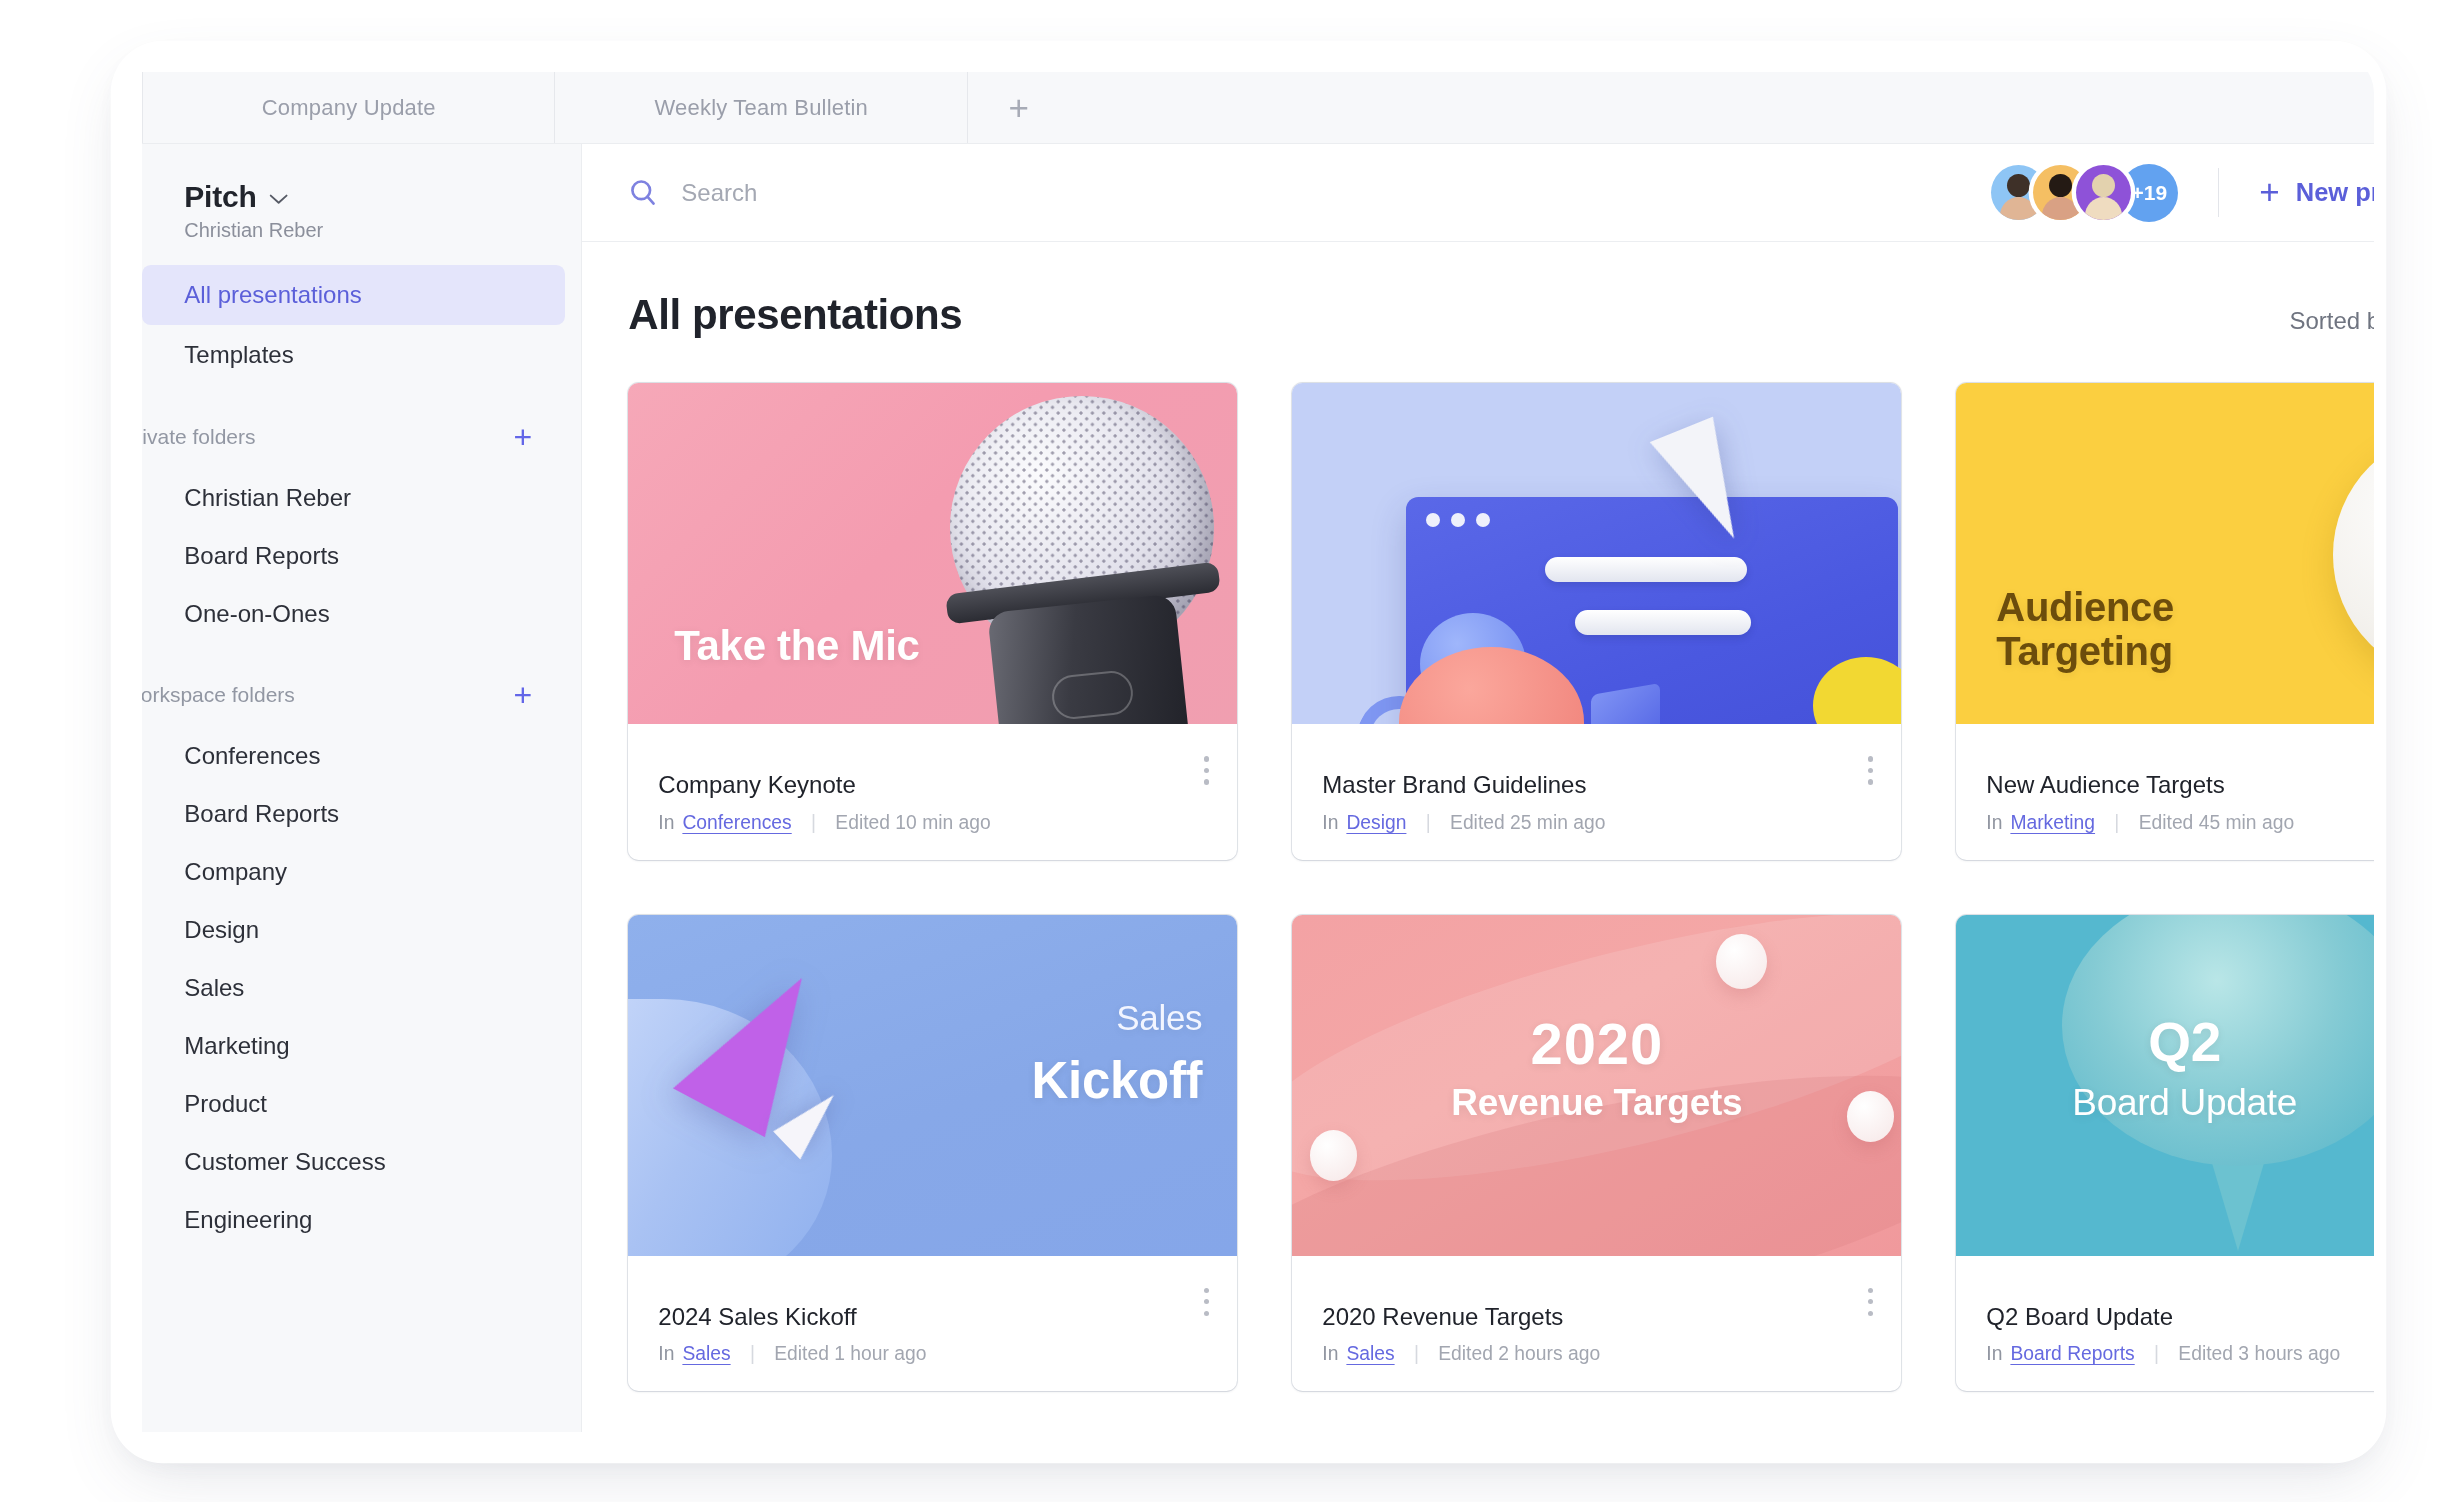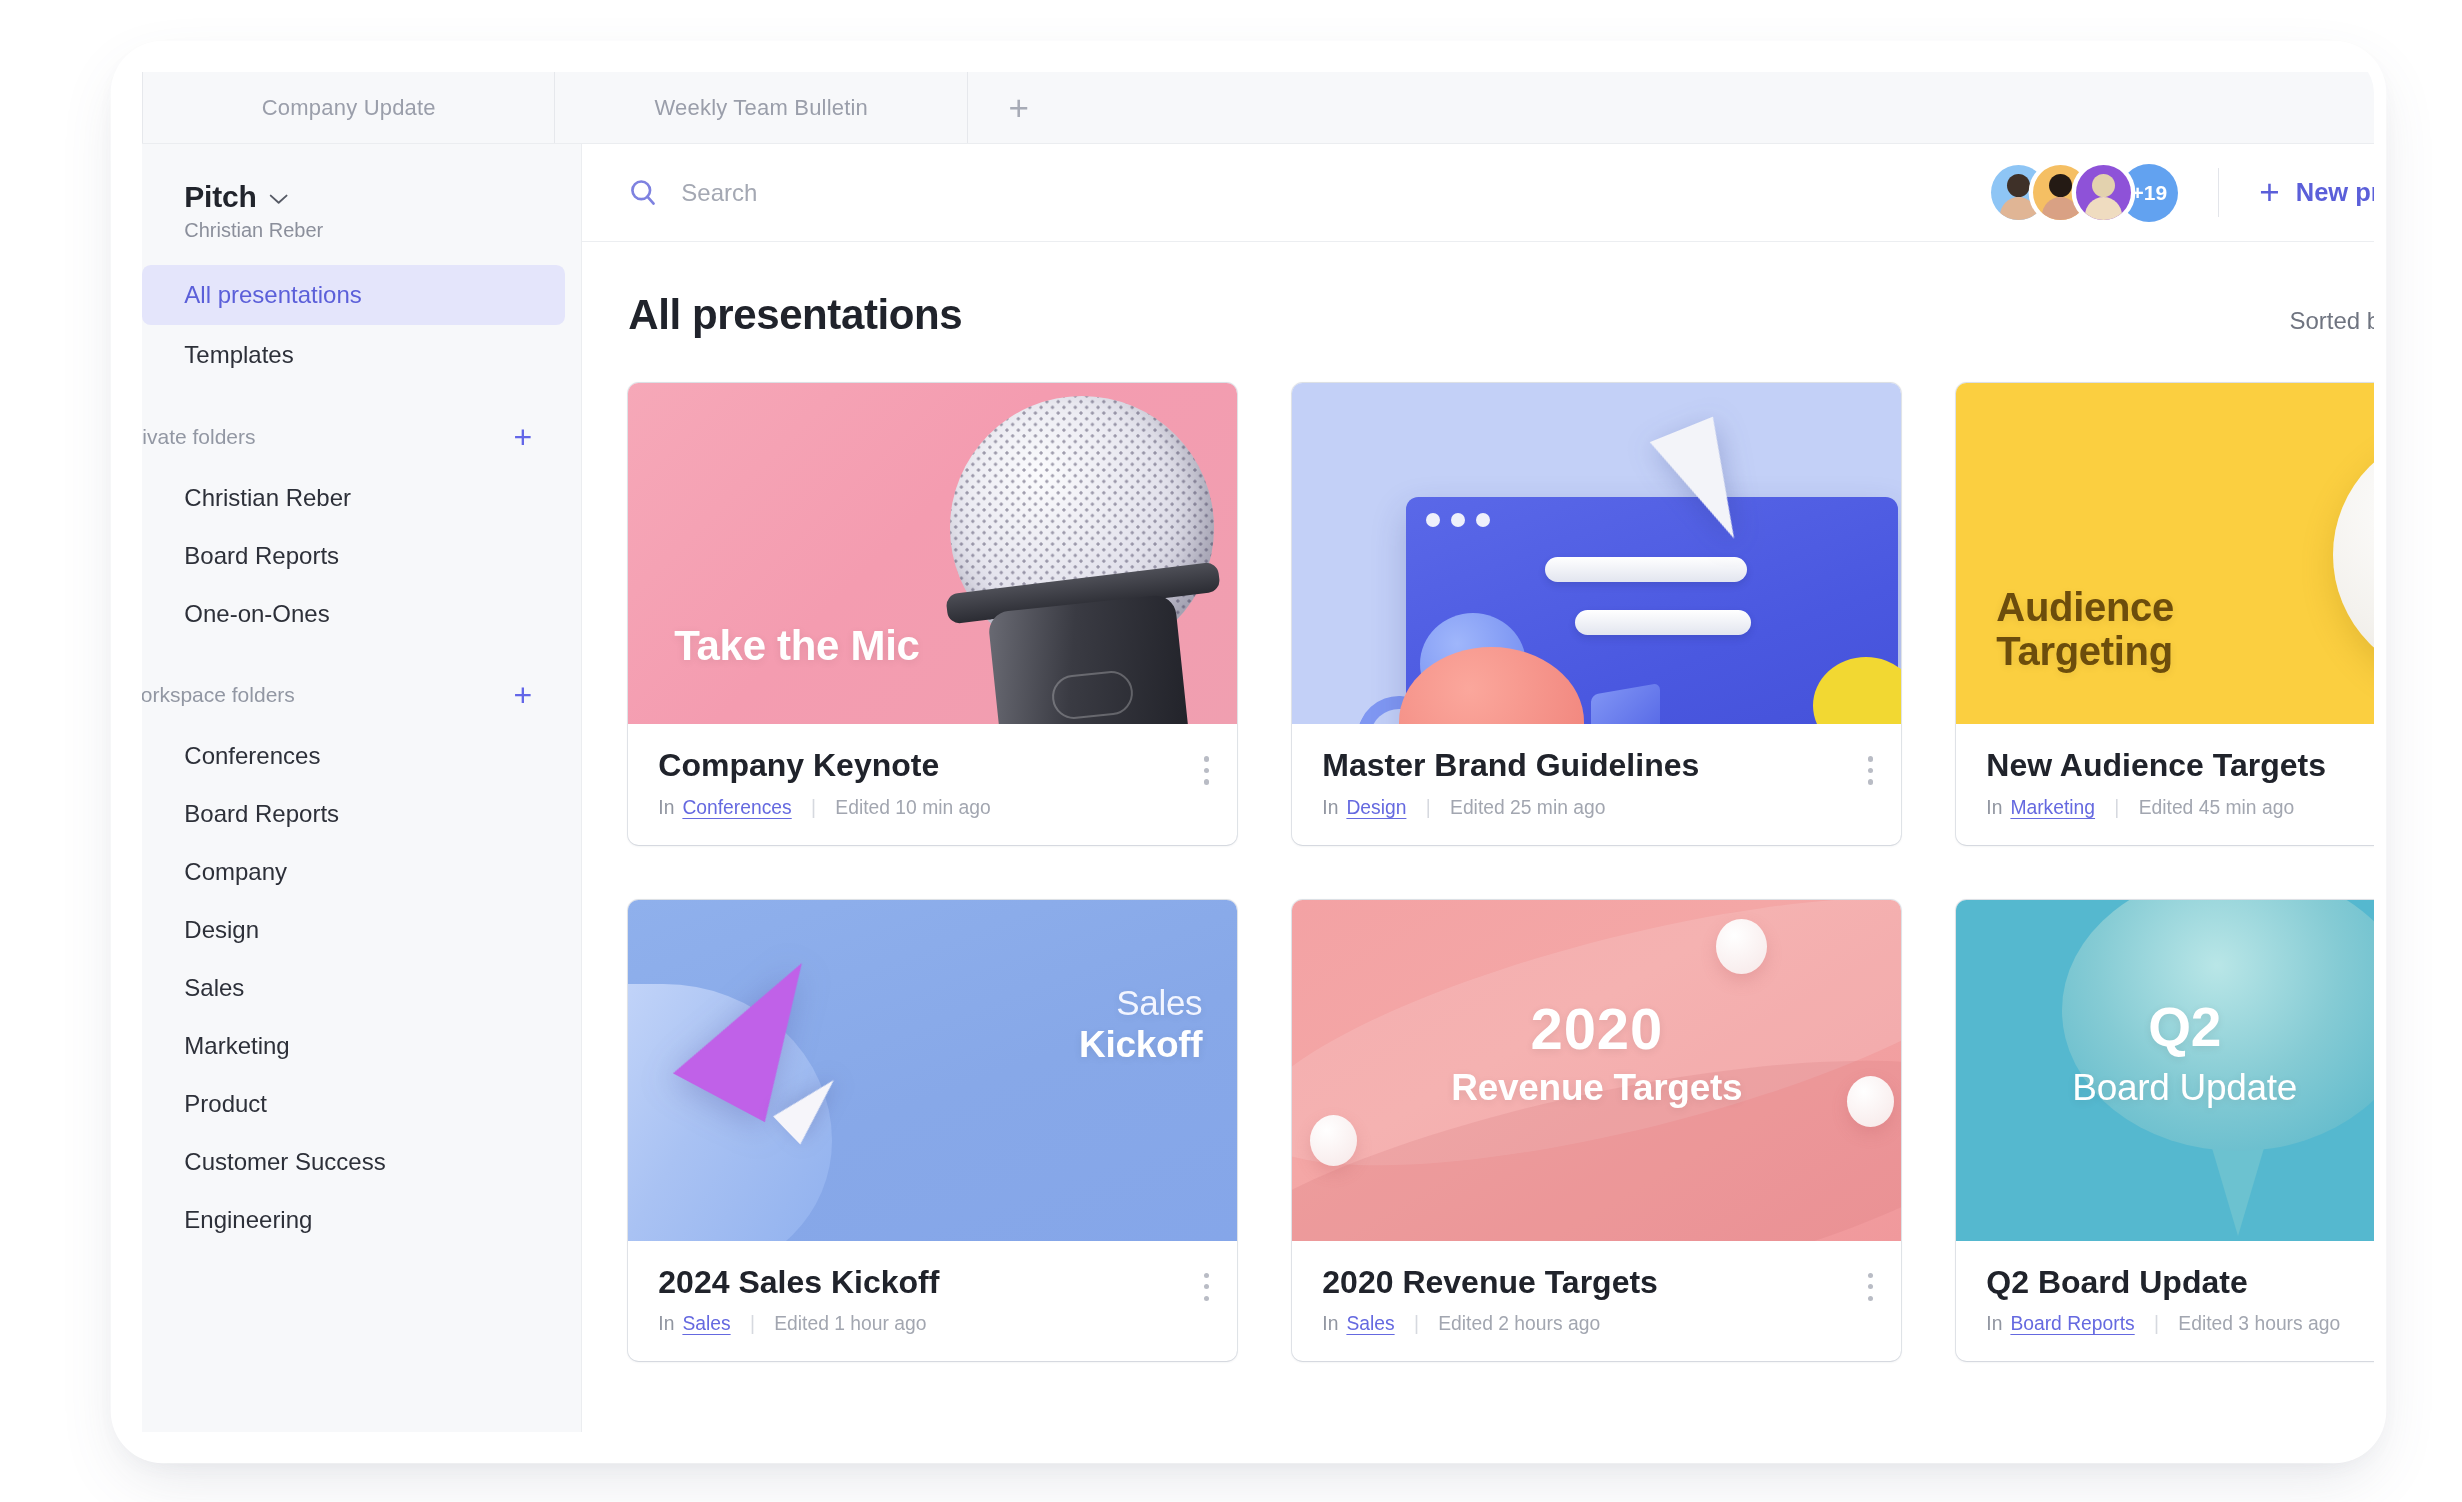--- a/index.html
+++ b/index.html
@@ -191,21 +191,21 @@
     overflow: hidden;
   }
   .thumb { height: 341px; position: relative; overflow: hidden; }
   .thumb .thumb-title {
     position: absolute; z-index: 4;
     font-weight: 700; line-height: 1.06;
     letter-spacing: -0.3px;
     text-shadow: 0 1.8px 8.8px rgba(0,0,0,.08);
   }
   .card-meta { padding: 23px 30px 26px 30px; position: relative; }
-  .card-title { font-size: 32px; font-weight: 700; color: #20232b; margin-bottom: 12.3px; }
+  .card-title { font-size: 24px; font-weight: 400; color: #20232b; margin-bottom: 12.3px; margin-top: 24px; }
   .card-sub { font-size: 19.3px; color: #9095a0; display: flex; align-items: center; gap: 0; }
   .card-sub .in-word { margin-right: 8px; }
   .card-sub .folder-link {
     color: #6569e0; text-decoration: underline; text-underline-offset: 4.4px;
   }
   .card-sub .bar { color: #d6d9df; margin: 0 19.3px; }
   .card-sub .edited { color: #a2a6b0; white-space: nowrap; }
   .card-kebab {
     position: absolute; right: 28px; top: 32px;
     display: flex; flex-direction: column; gap: 6.2px; align-items: center;
@@ -299,21 +299,21 @@
   .t-audience .thumb-title { left: 40px; bottom: 51px; font-size: 40px; color: #6c4d0c; line-height: 1.1; }
   .t-audience .sphere {
     position:absolute; right: -17.6px; top: 47px; width: 250px; height: 250px; border-radius:50%;
     background: radial-gradient(circle at 40% 32%, #ffffff 0%, #f4f2ee 55%, #e7e3dc 100%);
     box-shadow: 0 12.3px 32px rgba(150,110,10,.22);
   }
 
   .t-kickoff { background: linear-gradient(160deg,#8fb0ec 0%, #87a8e8 55%, #85a6e9 100%); }
   .t-kickoff .thumb-title { right: 35px; top: 84px; text-align: right; }
   .t-kickoff .l1 { font-size: 35px; color: #f2f5ff; font-weight: 400; display:block; }
-  .t-kickoff .l2 { font-size: 37px; color: #ffffff; font-weight: 700; display:block; margin-top: 4px; }
+  .t-kickoff .l2 { font-size: 51px; color: #ffffff; font-weight: 700; display:block; margin-top: 18px; }
   .t-kickoff .sheet {
     position:absolute; left: -77px; top: 84px; width: 281px; height: 290px;
     border-radius: 0 60% 48% 0 / 0 54% 46% 0;
     background: linear-gradient(120deg,#cddcfb 0%, #a9c2f3 50%, #8fb0ee 100%);
   }
   .t-kickoff .cone {
     position:absolute; left: 76px; top: 49px; width: 0; height: 0;
     border-left: 62px solid transparent; border-right: 42px solid transparent;
     border-bottom: 158px solid #c061e8;
     transform: rotate(28deg);

